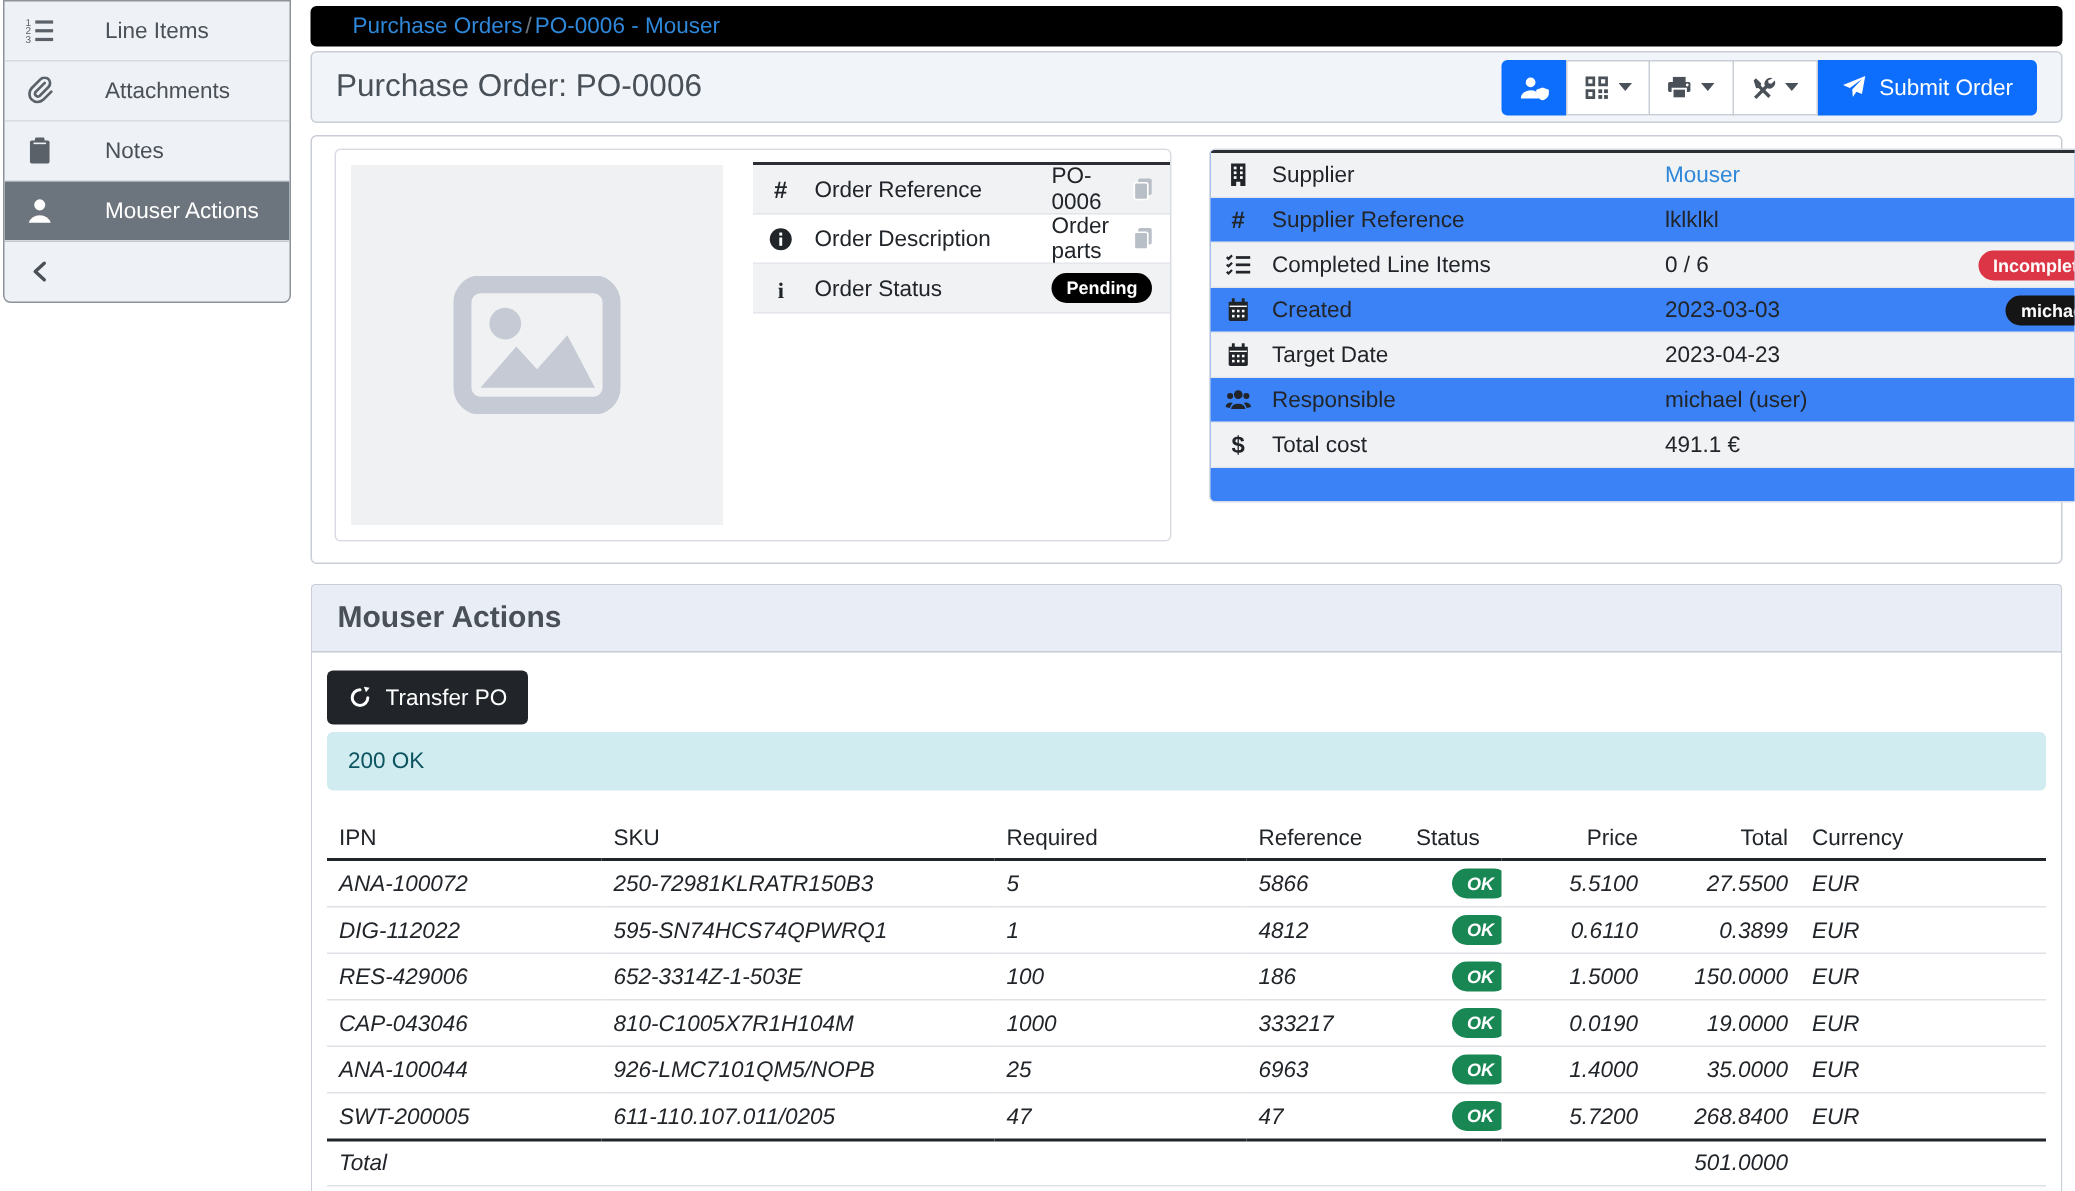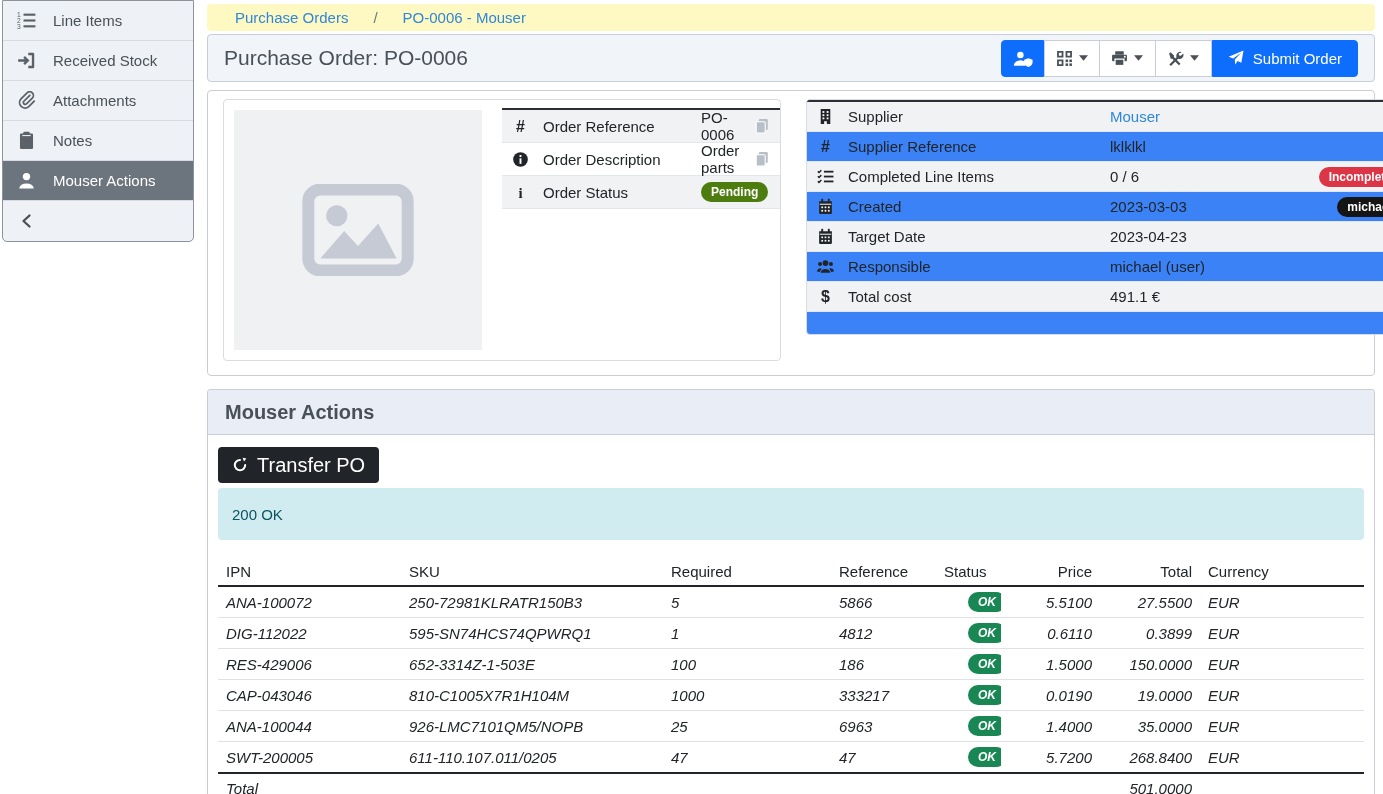--- a/index.html
+++ b/index.html
@@ -3,30 +3,30 @@
 <meta charset="utf-8">
 <style>
 * { margin:0; padding:0; box-sizing:border-box; }
 html,body { width:1383px; height:794px; }
 body { position:relative; background:#fff; font-family:"Liberation Sans","DejaVu Sans",sans-serif; color:#212529; overflow:hidden; font-size:15px; }
 svg { display:block; width:100%; height:100%; }
 a { text-decoration:none; }
 
 
 .sidebar { position:absolute; left:2px; top:0; width:192px; background:#eef1f5; border:1px solid #8d939a; border-radius:0 0 5px 5px; overflow:hidden; }
-.side-item { display:flex; align-items:center; height:40px; padding:0 14px; gap:17px; border-bottom:1px solid #d7dbe1; color:#495057; cursor:pointer; }
+.side-item { display:flex; align-items:center; height:40px; padding:0 14px; gap:34px; border-bottom:1px solid #d7dbe1; color:#495057; cursor:pointer; }
 .side-item .sicon { width:19px; height:19px; flex:0 0 19px; color:#5a6168; }
 .side-item.active { background:#6c757d; color:#fff; }
 .side-item.active .sicon { color:#fff; }
 .side-collapse { display:flex; align-items:center; height:40px; padding:0 16px; color:#495057; cursor:pointer; }
 .side-collapse .sicon { width:16px; height:16px; }
 
 
 .main { position:absolute; left:207px; top:4px; width:1168px; }
-.breadcrumb { height:27px; background:#fef9c3; border-radius:4px; display:flex; align-items:center; padding:0 28px; gap:25px; font-size:15px; }
+.breadcrumb { height:27px; background:#000000; border-radius:4px; display:flex; align-items:center; padding:0 28px; gap:2px; font-size:15px; }
 .breadcrumb a { color:#2e87d8; }
 .breadcrumb .sep { color:#6c757d; }
 
 .page-header { margin-top:3px; height:48px; background:#f1f4f9; border:1px solid #c9ced6; border-radius:4px; display:flex; align-items:center; padding:0 16px; }
 .page-title { font-size:21px; font-weight:normal; color:#495057; }
 .header-actions { margin-left:auto; display:flex; height:37px; }
 .btn { display:flex; align-items:center; justify-content:center; cursor:pointer; }
 .btn-admin { width:43px; background:#0d6efd; border:1px solid #0d6efd; border-radius:4px 0 0 4px; color:#fff; }
 .btn-admin .bicon { width:21px; height:17px; }
 .btn-white { width:56px; background:#fff; border:1px solid #c9ced6; border-left-width:0; color:#495057; gap:6px; }
@@ -49,33 +49,33 @@
 .dtable-right .dlabel { width:262px; }
 .drow { display:flex; align-items:center; padding:0 10px; border-bottom:1px solid #e3e6ea; font-size:15px; }
 .drow:nth-child(odd) { background:#f1f2f4; }
 .drow.empty { height:22px; border-bottom:none; }
 .dicon { width:17px; height:17px; flex:0 0 17px; color:#212529; margin-right:14px; }
 .dvalue { flex:1; }
 .dvalue.link { color:#2e87d8; cursor:pointer; }
 .dcopy { width:16px; height:16px; flex:0 0 16px; color:#b9bfc6; cursor:pointer; margin-left:8px; }
 
 .badge { display:inline-block; padding:4px 10px; border-radius:11px; color:#fff; font-size:12px; font-weight:bold; line-height:1; }
-.b-gray { background:#4d7c0f; }
+.b-gray { background:#000000; }
 .b-red { background:#dc3545; }
 .b-black { background:#151515; }
 .b-green { background:#198754;margin-left:24px; }
 
 
 .actions-panel { margin-top:13px; border:1px solid #c9ced6; border-bottom:none; border-radius:4px 4px 0 0; background:#fff; height:420px; overflow:hidden; }
 .actions-header { height:45px; background:#e9eef6; border-bottom:1px solid #c9ced6; display:flex; align-items:center; padding:0 17px; }
 .actions-title { font-size:20px; font-weight:bold; color:#495057; }
 .actions-body { padding:12px 10px 0; }
-.btn-transfer { display:inline-flex; align-items:center; gap:9px; height:36px; background:#212529; color:#fff; border-radius:4px; padding:0 14px; font-size:20px; cursor:pointer; }
+.btn-transfer { display:inline-flex; align-items:center; gap:9px; height:36px; background:#212529; color:#fff; border-radius:4px; padding:0 14px; font-size:15px; cursor:pointer; }
 .btn-transfer .bicon { width:16px; height:16px; }
-.alert-info { margin-top:5px; height:52px; background:#d1ecf1; border-radius:4px; color:#0c5460; display:flex; align-items:center; padding:0 14px; font-size:15px; }
+.alert-info { margin-top:5px; height:39px; background:#d1ecf1; border-radius:4px; color:#0c5460; display:flex; align-items:center; padding:0 14px; font-size:15px; }
 
 .po-table { margin-top:18px; width:100%; border-collapse:collapse; table-layout:fixed; font-size:15px; }
 .po-table th { text-align:left; font-weight:normal; color:#212529; padding:5px 8px; border-bottom:2px solid #212529;margin-left:45px; }
 .po-table td { padding:5px 8px; border-bottom:1px solid #dee2e6; overflow:hidden; white-space:nowrap;font-style:italic; }
 .po-table .num { text-align:right; }
 .po-table tbody tr:last-child td { border-bottom:2px solid #212529; }
 .po-table tfoot td { padding:6px 8px; border-bottom:1px solid #dee2e6; }
 </style>
 </head>
 <body>
@@ -90,29 +90,20 @@
             <rect x="5.5" y="12" width="10" height="1.8"></rect>
             <text x="0" y="5.2" font-size="5.6">1</text>
             <text x="0" y="10.1" font-size="5.6">2</text>
             <text x="0" y="15" font-size="5.6">3</text>
           </svg>
         </span>
         <span>Line Items</span>
       </div>
       <div class="side-item">
         <span class="sicon">
-          <svg viewBox="0 0 16 16" fill="currentColor">
-            <path d="M9.5 1.5h4a1 1 0 0 1 1 1v11a1 1 0 0 1-1 1h-4v-2h3v-9h-3z"></path>
-            <path d="M6.7 4.2 10.5 8l-3.8 3.8-1.4-1.4 1.2-1.4H1v-2h5.5L5.3 5.6z"></path>
-          </svg>
-        </span>
-        <span>Received Stock</span>
-      </div>
-      <div class="side-item">
-        <span class="sicon">
           <svg viewBox="0 0 16 16" fill="none" stroke="currentColor" stroke-width="1.5" stroke-linecap="round">
             <path d="M10.8 3.6 5.6 8.8a1.6 1.6 0 0 0 2.2 2.2l5.1-5.1a3.1 3.1 0 0 0-4.4-4.4l-5.1 5.1a4.6 4.6 0 0 0 6.5 6.5l4.6-4.6"></path>
           </svg>
         </span>
         <span>Attachments</span>
       </div>
       <div class="side-item">
         <span class="sicon">
           <svg viewBox="0 0 16 16" fill="currentColor">
             <rect x="2.5" y="2.2" width="11" height="13" rx="1"></rect>

